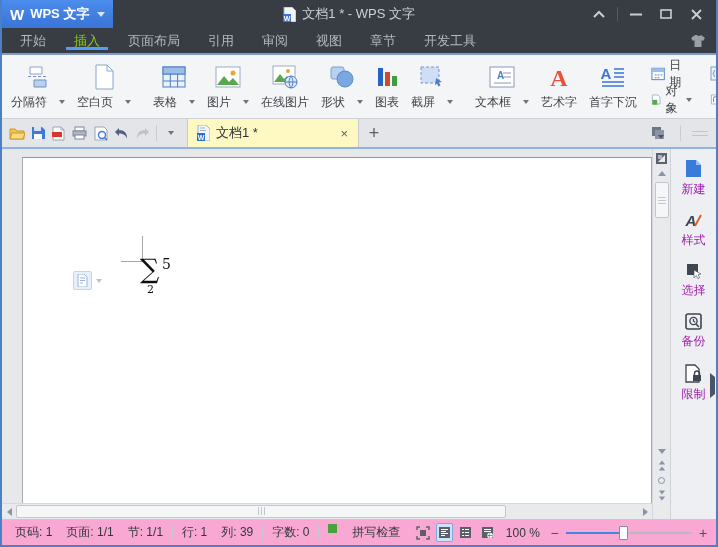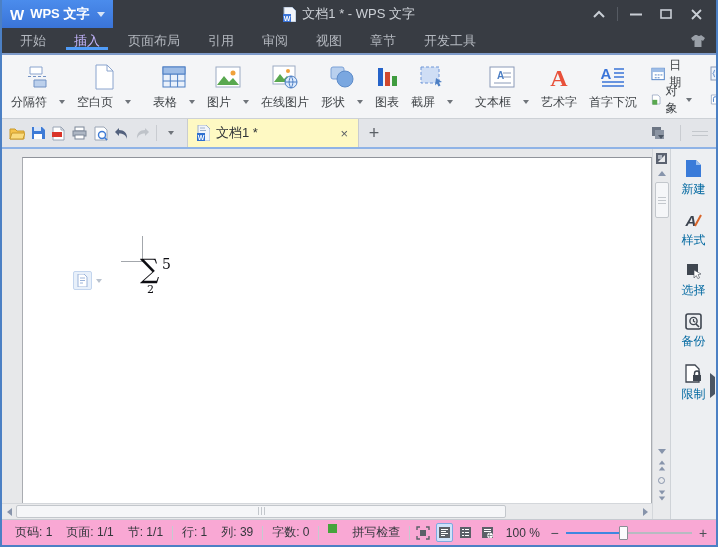--- a/index.html
+++ b/index.html
@@ -23,21 +23,21 @@
   .wc { width:28px; height:22px; display:flex; align-items:center; justify-content:center; cursor:pointer; }
   .wc svg { display:block; }
   .wc-sep { width:1px; height:14px; background:#565b63; margin:0 2px; }
 
   
   .menubar { height:27px; background:#383c43; display:flex; align-items:center;
     border-bottom:2px solid #7e9bca; flex:0 0 auto; }
   .menutabs { display:flex; align-items:stretch; padding-left:4px; }
   .mtab { padding:0 14px; display:flex; align-items:center; color:#b4b8bf; font-size:13px;
     cursor:pointer; position:relative; }
-  .mtab.active { color:#c4b5fd; }
+  .mtab.active { color:#84cc16; }
   .mtab.active::after { content:""; position:absolute; left:6px; right:6px; bottom:0;
     height:3px; background:#509cf8; }
   .menubar .spacer { flex:1; }
   .skinbtn { display:flex; align-items:center; padding-right:10px; cursor:pointer; }
 
   
   .ribbon { height:64px; background:#f4f5f7; border-bottom:1px solid #cdd1d6;
     display:flex; align-items:stretch; flex:0 0 auto; overflow:hidden; }
   .rgroup { display:flex; align-items:center; padding:0 4px; gap:2px; }
   .rsep { width:1px; background:#d9dbde; margin:5px 2px; }
@@ -111,21 +111,21 @@
   .navbtn { width:16px; height:15px; display:flex; flex-direction:column; align-items:center;
     justify-content:center; cursor:pointer; gap:1px; }
   .dbl .tri-up, .dbl .tri-dn { transform:scale(.8); }
   .circlebtn { width:7px; height:7px; border:1.5px solid #8794ab; border-radius:50%; }
   .vbottompad { height:16px; }
 
   
   .panel { width:46px; background:#edeff2; border-left:1px solid #cfd3d8; position:relative;
     display:flex; flex-direction:column; align-items:center; padding-top:10px; gap:14px; flex:0 0 auto; }
   .pitem { display:flex; flex-direction:column; align-items:center; gap:3px; cursor:pointer; }
-  .pitem .plabel { font-size:12px; color:#0369a1; white-space:nowrap; }
+  .pitem .plabel { font-size:12px; color:#a21caf; white-space:nowrap; }
   .panel-handle { position:absolute; right:1px; top:228px; cursor:pointer; }
 
   
   .hscroll { height:16px; background:#e9eaec; border-top:1px solid #d4d7db;
     display:flex; align-items:center; flex:0 0 auto; }
   .harr { width:14px; height:16px; display:flex; align-items:center; justify-content:center; cursor:pointer; }
   .tri-left { width:0; height:0; border-top:4px solid transparent; border-bottom:4px solid transparent;
     border-right:5px solid #8794ab; }
   .tri-rightg { width:0; height:0; border-top:4px solid transparent; border-bottom:4px solid transparent;
     border-left:5px solid #8794ab; }

